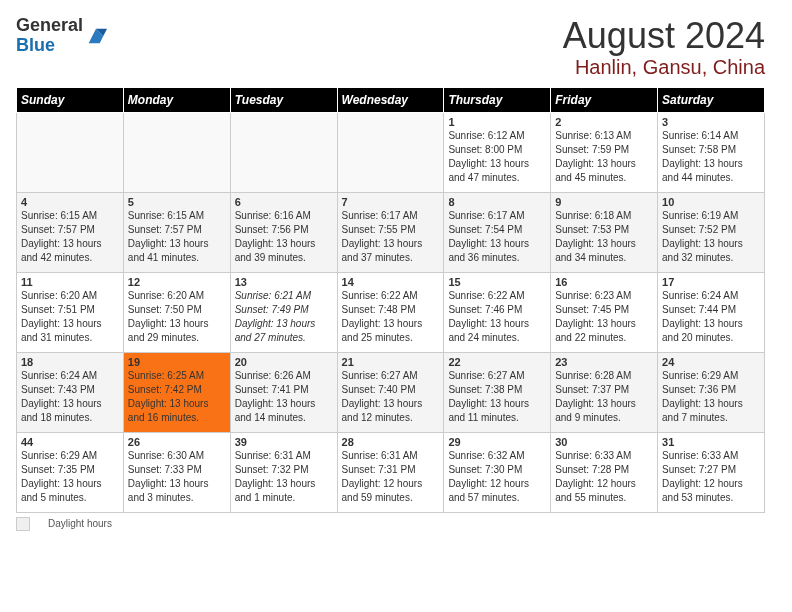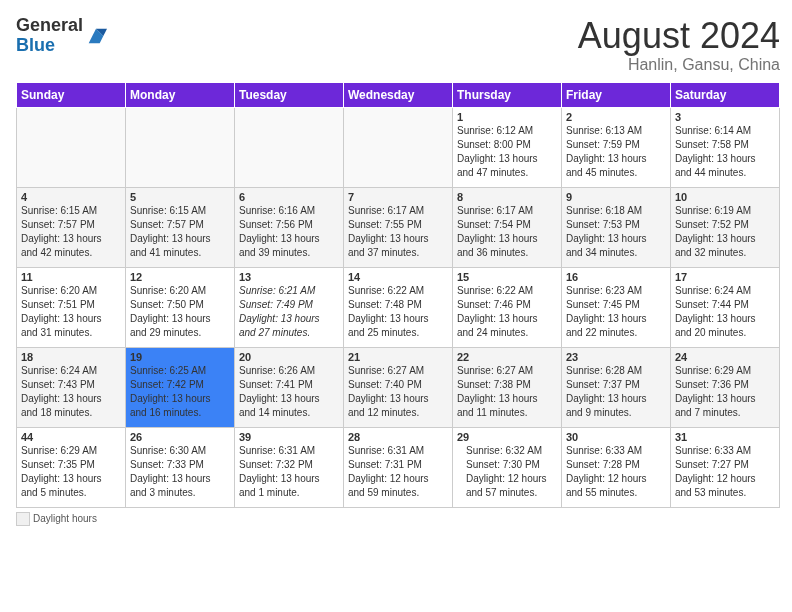--- a/index.html
+++ b/index.html
@@ -6,21 +6,21 @@
     body {
       width: 792px;
       height: 612px;
       font-family: Arial, sans-serif;
       background: #fff;
       overflow: hidden;
     }
     .page {
       width: 792px;
       height: 485px;
-      padding: 16px 12px 10px 16px;
+      padding: 16px 27px 10px 16px;
       display: flex;
       flex-direction: column;
     }
     .header {
       display: flex;
       justify-content: space-between;
       align-items: flex-start;
       margin-bottom: 8px;
     }
     .logo {
@@ -42,36 +42,37 @@
     .title-block {
       text-align: right;
     }
     .month-year {
       font-size: 36px;
       font-weight: normal;
       color: #333;
       line-height: 1.1;
     }
     .location {
-      font-size: 16px;
-      color: #737373;
+      font-size: 20px;
+      color: #7f1d1d;
     }
     .calendar {
       width: 100%;
       border-collapse: collapse;
       flex: 1;
     }
     .calendar th {
-      background-color: #6d28d9;
+      background-color: #000000;
       color: #fff;
       font-size: 12px;
       font-weight: bold;
       padding: 5px 4px;
       text-align: left;
       border: 1px solid #fff;
+      font-style: italic;
     }
     .calendar td {
       border: 1px solid #ccc;
       vertical-align: top;
       padding: 3px 4px;
       font-size: 9.5px;
       color: #333;
       width: calc(100% / 7);
       height: 80px;
       background: #fff;
@@ -277,21 +278,21 @@
           </td>
         </tr>
         <tr style="background: rgb(242, 242, 242);">
           <td style="background: rgb(244, 244, 244);">
             <span class="day-number">18</span>
             <div class="day-info" style="white-space: pre-line;">Sunrise: 6:24 AM
 Sunset: 7:43 PM
 Daylight: 13 hours
 and 18 minutes.</div>
           </td>
-          <td style="background: #3b82f6;">
+          <td style="background: #f97316;">
             <span class="day-number">19</span>
             <div class="day-info" style="white-space: pre-line;">Sunrise: 6:25 AM
 Sunset: 7:42 PM
 Daylight: 13 hours
 and 16 minutes.</div>
           </td>
           <td style="background: rgb(244, 244, 244);">
             <span class="day-number">20</span>
             <div class="day-info" style="white-space: pre-line;">Sunrise: 6:26 AM
 Sunset: 7:41 PM
@@ -351,21 +352,21 @@
           </td>
           <td>
             <span class="day-number">28</span>
             <div class="day-info" style="white-space: pre-line;">Sunrise: 6:31 AM
 Sunset: 7:31 PM
 Daylight: 12 hours
 and 59 minutes.</div>
           </td>
           <td>
             <span class="day-number">29</span>
-            <div class="day-info" style="white-space: pre-line; margin-left: 9px;">Sunrise: 6:32 AM
+            <div class="day-info" style="white-space: pre-line;">Sunrise: 6:32 AM
 Sunset: 7:30 PM
 Daylight: 12 hours
 and 57 minutes.</div>
           </td>
           <td>
             <span class="day-number">30</span>
             <div class="day-info" style="white-space: pre-line;">Sunrise: 6:33 AM
 Sunset: 7:28 PM
 Daylight: 12 hours
 and 55 minutes.</div>
@@ -376,15 +377,15 @@
 Sunset: 7:27 PM
 Daylight: 12 hours
 and 53 minutes.</div>
           </td>
         </tr>
       </tbody>
   </table>
 
   <div class="footer">
     <span class="legend-box"></span>
-    <span style="margin-left:3px;">Daylight hours</span>
+    <span style="margin-left:18px;">Daylight hours</span>
   </div>
 </div>
 
 </body></html>

